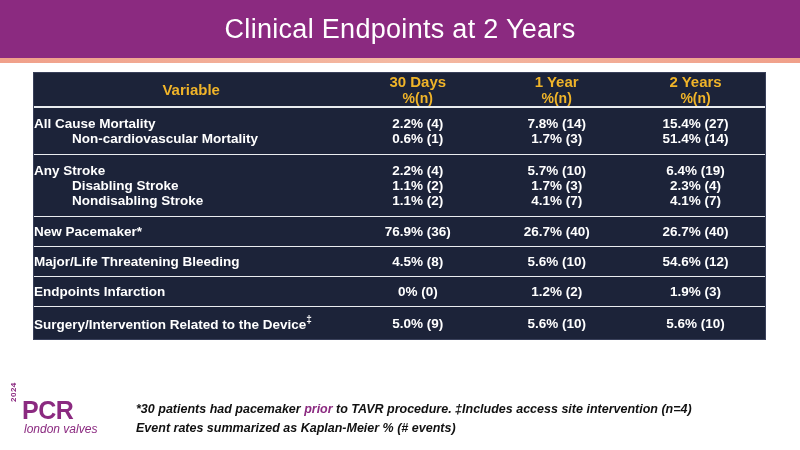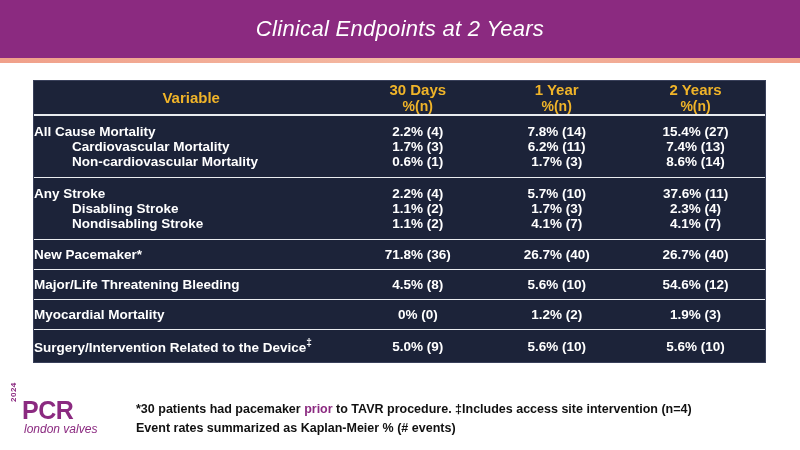--- a/index.html
+++ b/index.html
@@ -28,40 +28,39 @@
     width: 800px;
     height: 58px;
     background: #8e2a7e;
     background: linear-gradient(180deg, #8b2a80 0%, #8b2a80 100%);
     display: flex;
     align-items: center;
     justify-content: center;
   }
   .title-text {
     color: #ffffff;
-    font-size: 22px;
+    font-size: 27px;
     font-weight: normal;
     letter-spacing: 0.3px;
     text-align: center;
-    font-style: italic;
   }
   .title-underline {
     position: absolute;
     left: 0;
     top: 58px;
     width: 800px;
     height: 5px;
     background: linear-gradient(90deg, #f0a08a 0%, #f4b9a2 50%, #f0a08a 100%);
   }
 
   
   .table-wrap {
     position: absolute;
     left: 33px;
-    top: 80px;
+    top: 72px;
     width: 733px;
     background: #1c2339;
     border: 1px solid #39405a;
     box-sizing: border-box;
   }
   table.endpoints {
     width: 100%;
     border-collapse: collapse;
     table-layout: fixed;
   }
@@ -130,20 +129,21 @@
     font-size: 10px;
     vertical-align: super;
   }
 
   
   .footnotes {
     position: absolute;
     left: 136px;
     top: 400px;
     width: 640px;
+    font-style: italic;
   }
   .footnote {
     color: #111111;
     font-size: 12.5px;
     font-weight: bold;
     line-height: 1.55;
   }
   .footnote .hl {
     color: #8b2a80;
   }
@@ -227,66 +227,60 @@
         </tr>
       </thead>
       <tbody>
 
         <tr class="group-start">
           <td class="lbl">All Cause Mortality</td>
           <td class="num">2.2% (4)</td>
           <td class="num">7.8% (14)</td>
           <td class="num">15.4% (27)</td>
         </tr>
-        <tr>
-          <td class="lbl indent">Cardiovascular Mortality</td>
-          <td class="num">1.7% (3)</td>
-          <td class="num">6.2% (11)</td>
-          <td class="num">7.4% (13)</td>
-        </tr>
         <tr class="group-end">
           <td class="lbl indent">Non-cardiovascular Mortality</td>
           <td class="num">0.6% (1)</td>
           <td class="num">1.7% (3)</td>
-          <td class="num">8.6% (14)</td>
+          <td class="num">51.4% (14)</td>
         </tr>
 
         <tr class="group-start">
           <td class="lbl">Any Stroke</td>
           <td class="num">2.2% (4)</td>
           <td class="num">5.7% (10)</td>
-          <td class="num">37.6% (11)</td>
+          <td class="num">6.4% (19)</td>
         </tr>
         <tr>
           <td class="lbl indent">Disabling Stroke</td>
           <td class="num">1.1% (2)</td>
           <td class="num">1.7% (3)</td>
           <td class="num">2.3% (4)</td>
         </tr>
         <tr class="group-end">
           <td class="lbl indent">Nondisabling Stroke</td>
           <td class="num">1.1% (2)</td>
           <td class="num">4.1% (7)</td>
           <td class="num">4.1% (7)</td>
         </tr>
 
         <tr class="single">
           <td class="lbl">New Pacemaker*</td>
-          <td class="num">71.8% (36)</td>
+          <td class="num">76.9% (36)</td>
           <td class="num">26.7% (40)</td>
           <td class="num">26.7% (40)</td>
         </tr>
         <tr class="single">
           <td class="lbl">Major/Life Threatening Bleeding</td>
           <td class="num">4.5% (8)</td>
           <td class="num">5.6% (10)</td>
           <td class="num">54.6% (12)</td>
         </tr>
         <tr class="single">
-          <td class="lbl">Myocardial Mortality</td>
+          <td class="lbl">Endpoints Infarction</td>
           <td class="num">0% (0)</td>
           <td class="num">1.2% (2)</td>
           <td class="num">1.9% (3)</td>
         </tr>
         <tr class="single last">
           <td class="lbl"><span>Surgery/Intervention Related to the Device</span><span class="sup">‡</span></td>
           <td class="num">5.0% (9)</td>
           <td class="num">5.6% (10)</td>
           <td class="num">5.6% (10)</td>
         </tr>

